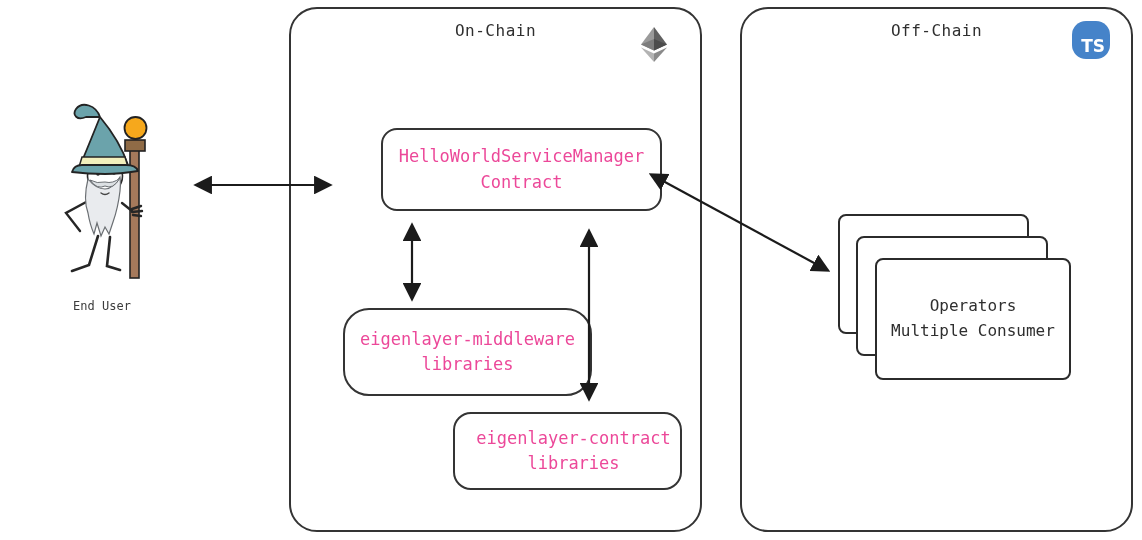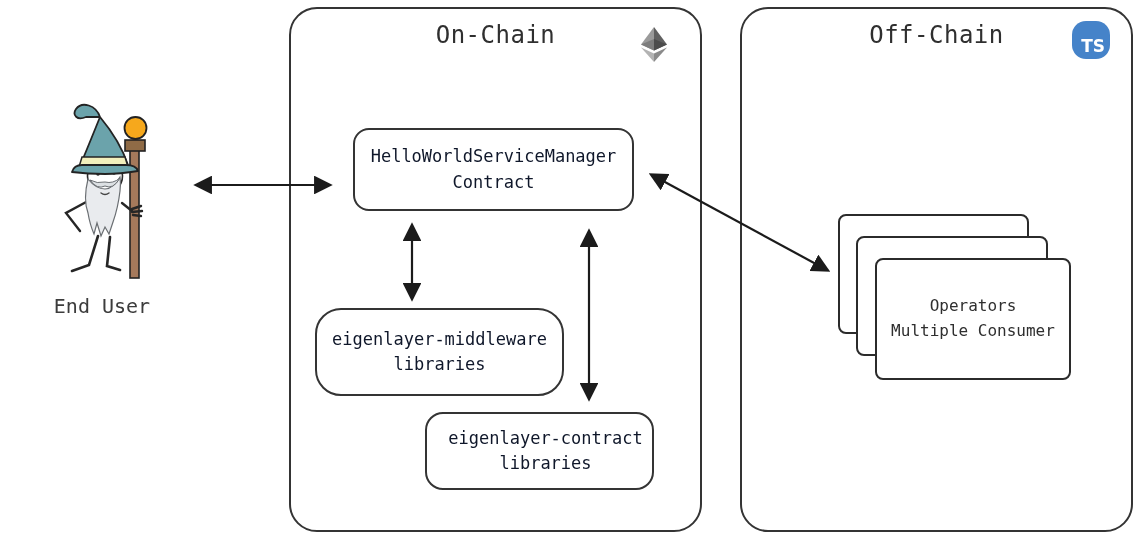--- a/index.html
+++ b/index.html
@@ -15,36 +15,37 @@
     position:absolute;
     border:2px solid #343434;
     border-radius:28px;
     background:#ffffff;
     box-sizing:border-box;
   }
   .container-title{
     position:absolute;
     top:12px;left:0;right:0;
     text-align:center;
-    font-size:24px;
+    font-size:16px;
     letter-spacing:0.5px;
     color:#2f2f2f;
   }
   .node-box{
     position:absolute;
     border:2px solid #343434;
     border-radius:16px;
     background:#ffffff;
     box-sizing:border-box;
     display:flex;flex-direction:column;
     align-items:center;justify-content:center;
     text-align:center;
     font-size:17px;
     line-height:1.5;
-    color:#0f172a;
+    color:#ec4899;
+    margin-left:28px;
   }
   .stack-box{
     position:absolute;
     border:2px solid #2b2b2b;
     border-radius:8px;
     background:#ffffff;
     box-sizing:border-box;
   }
   .stack-front{
     display:flex;flex-direction:column;
@@ -70,21 +71,21 @@
     font-weight:bold;
     font-size:17px;
   }
   #eth-icon{position:absolute;left:640px;top:27px;}
   #arrow-layer{position:absolute;left:0;top:0;z-index:6;pointer-events:none;}
   #wizard{position:absolute;left:30px;top:103px;}
   #end-user-label{
     position:absolute;
     left:8px;top:293px;width:188px;
     text-align:center;
-    font-size:20px;
+    font-size:12px;
     line-height:27px;
     color:#3c3c3c;
   }
 </style>
 </head>
 <body>
 
 <div id="canvas">
 
   <svg id="wizard" width="152" height="186" viewBox="0 0 152 186">

